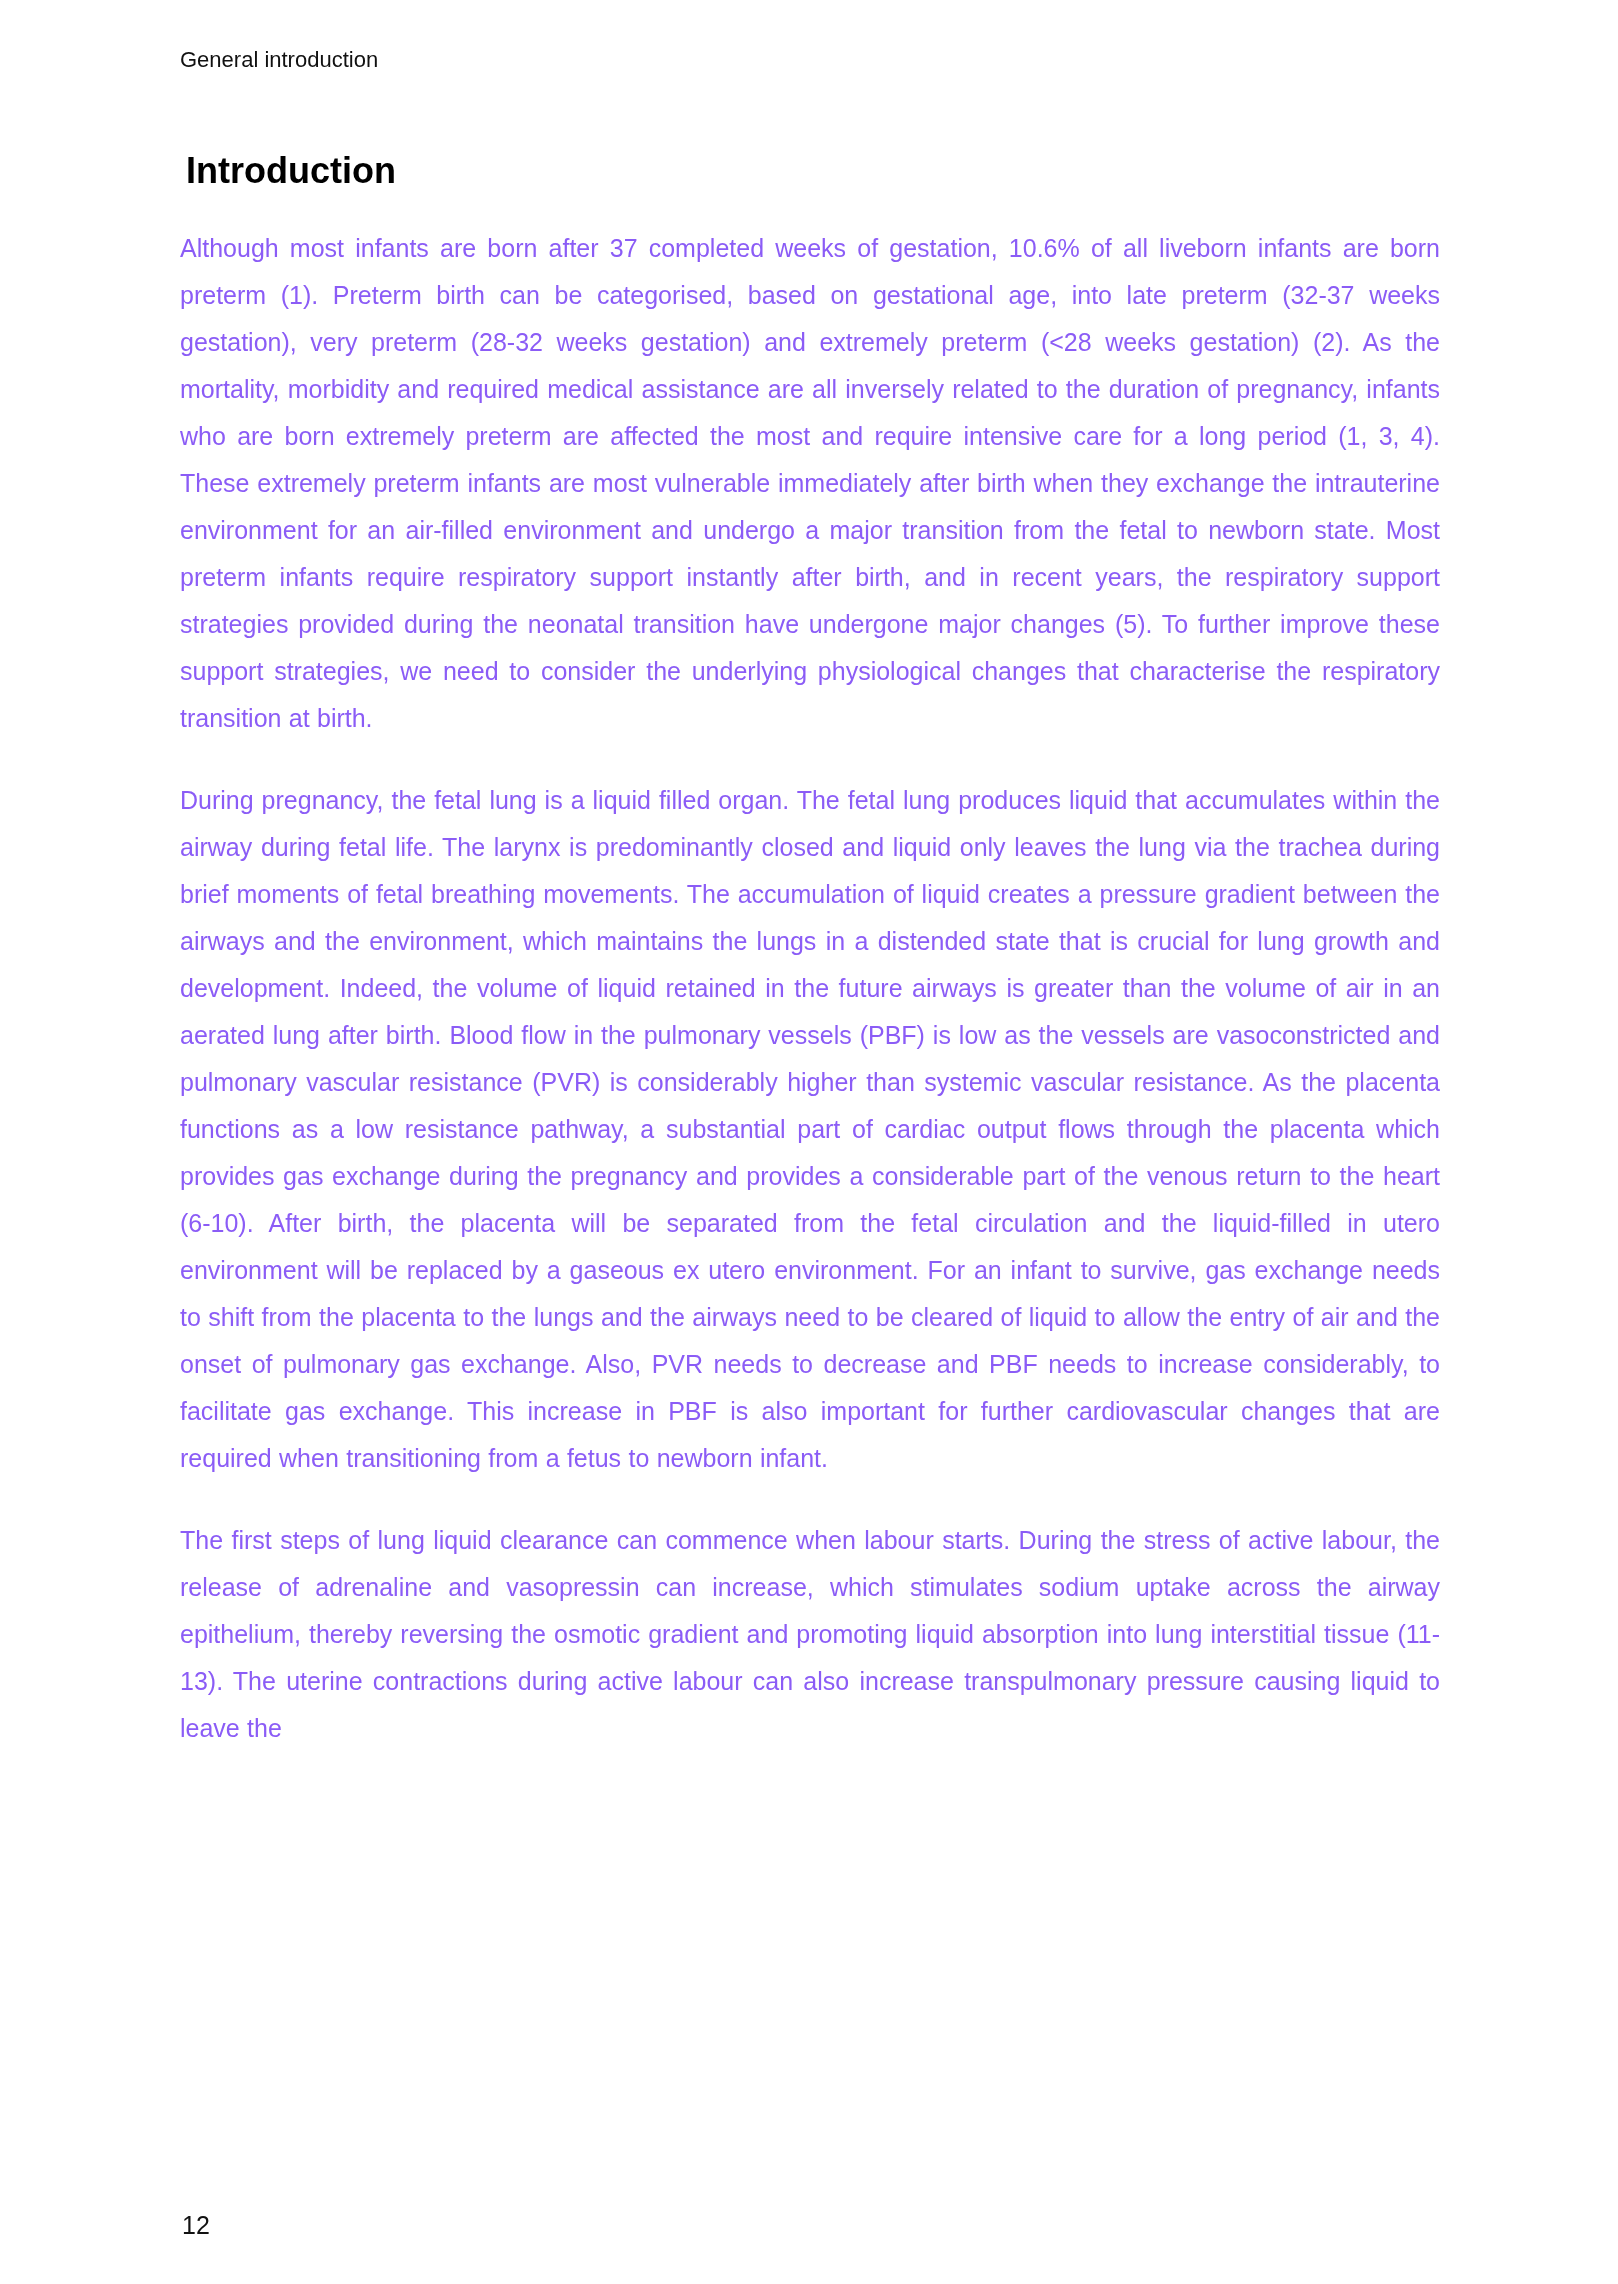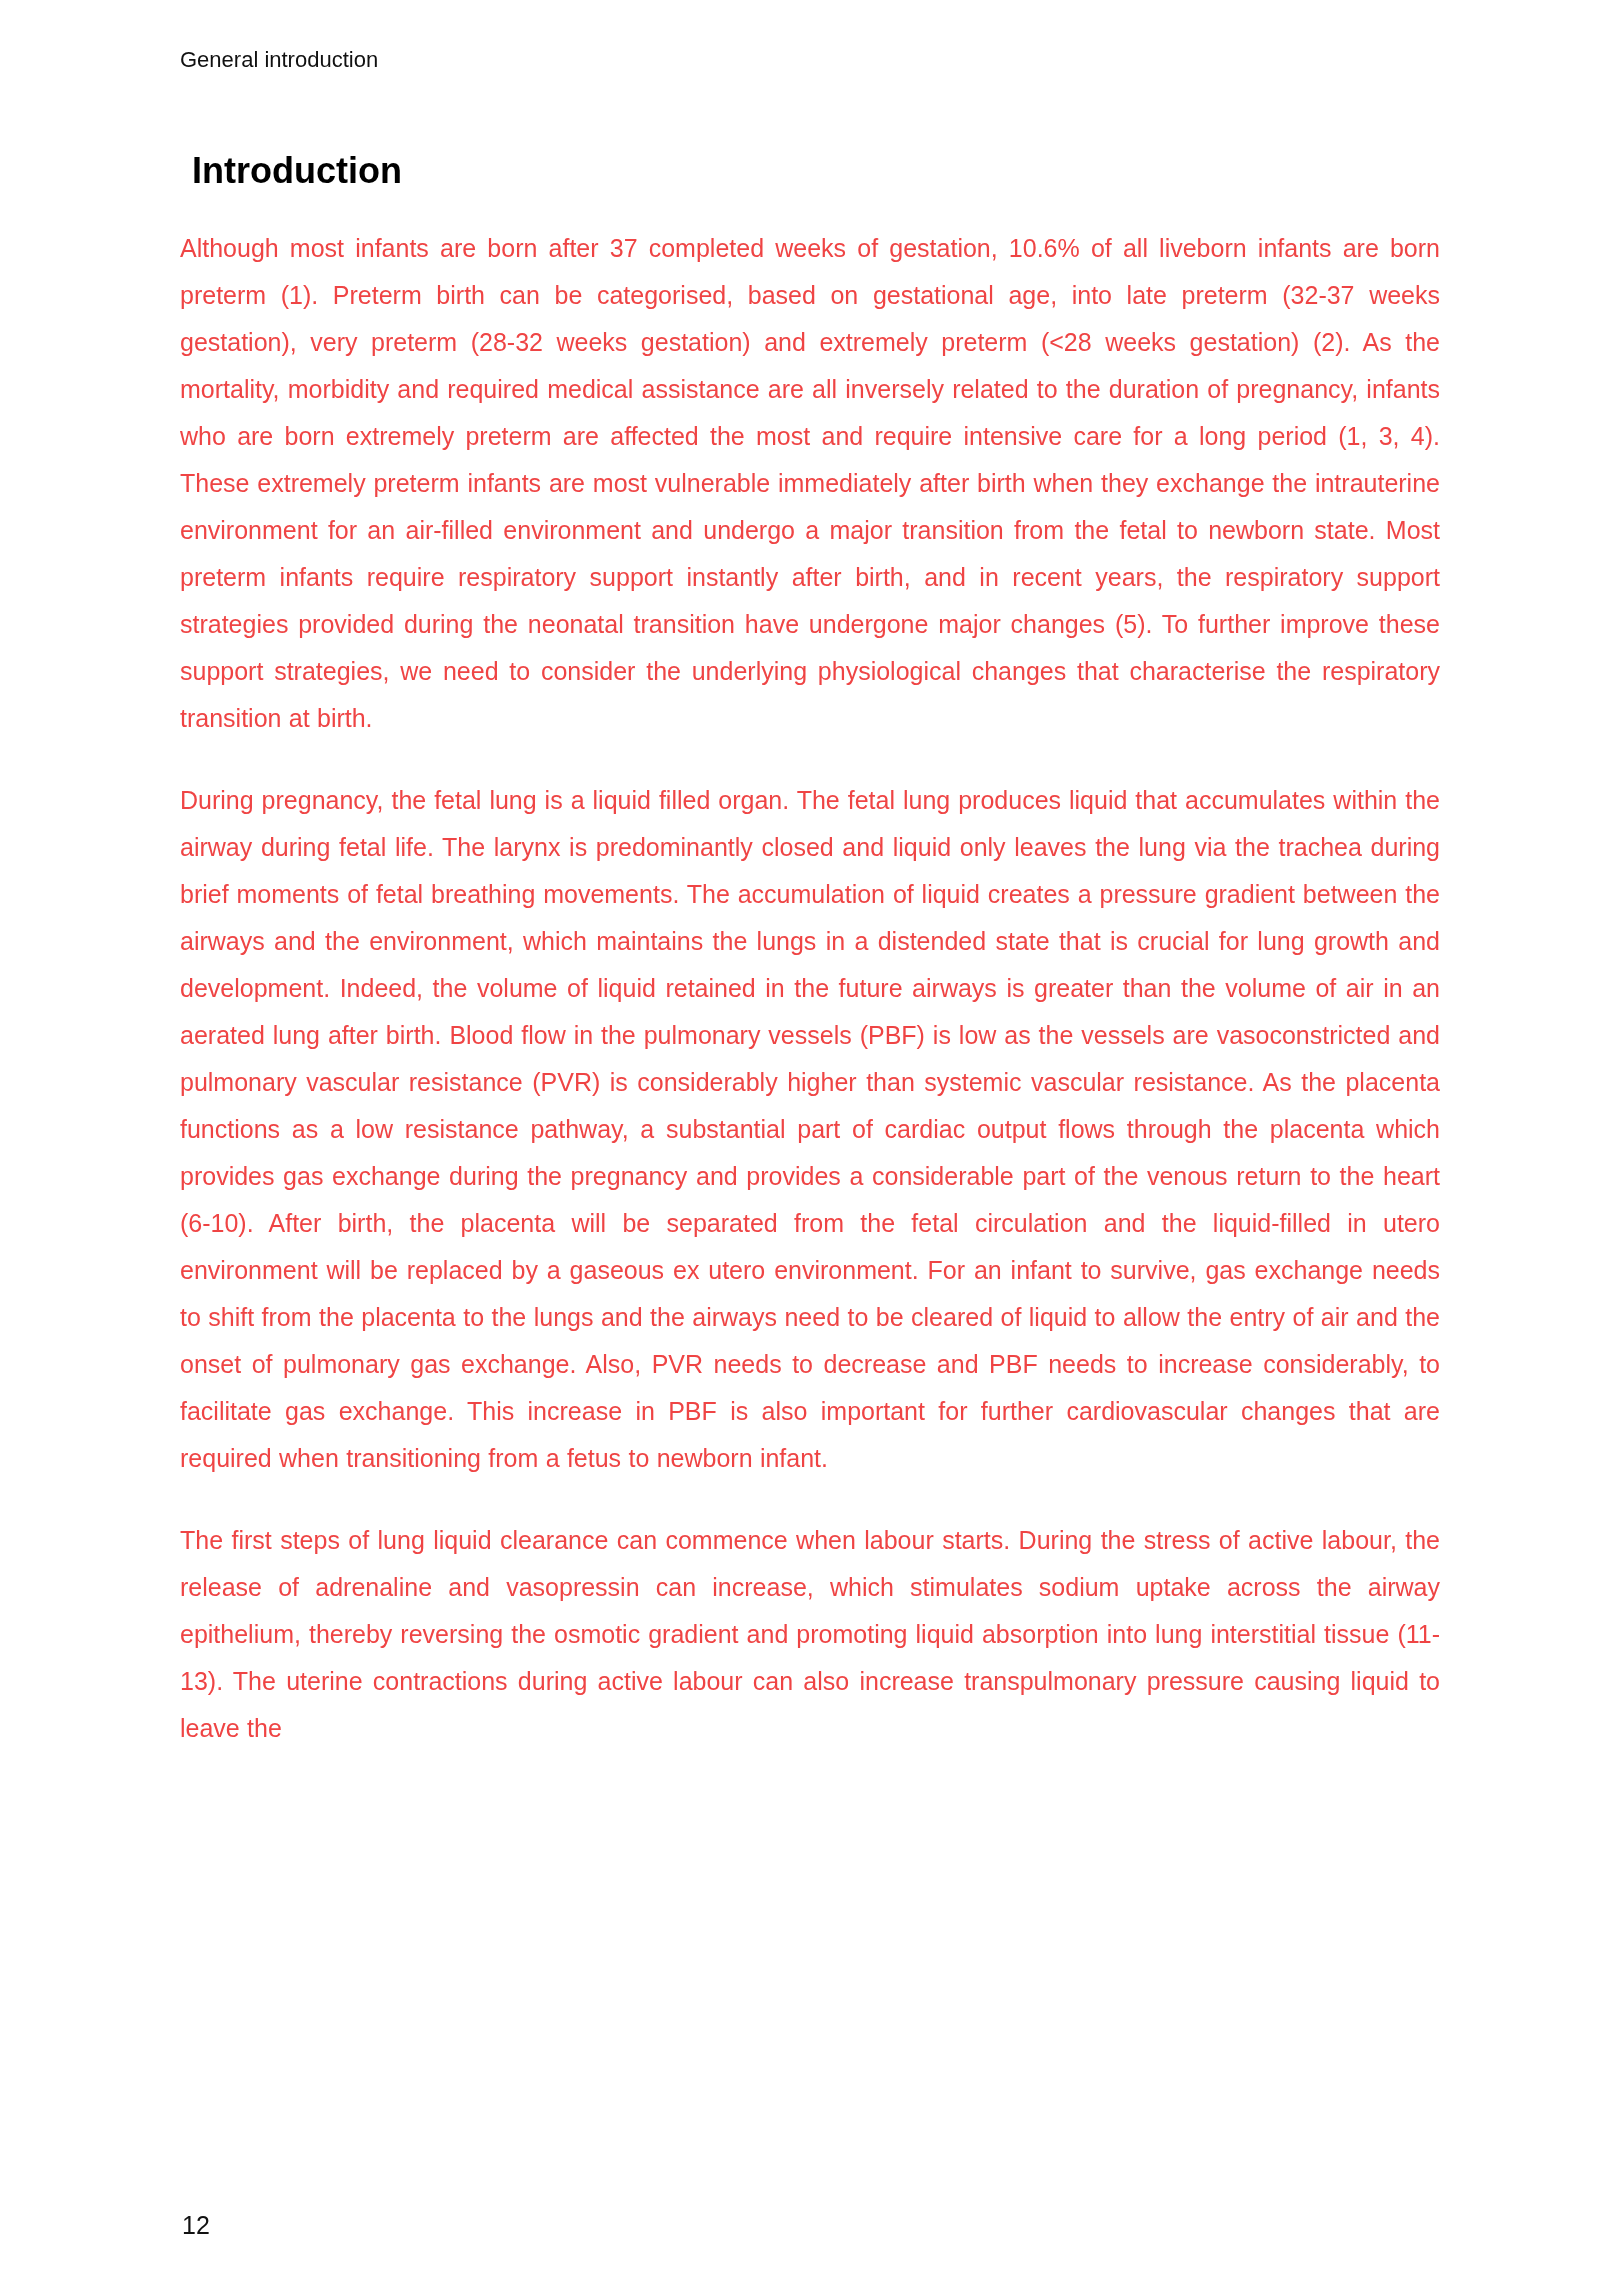--- a/index.html
+++ b/index.html
@@ -21,29 +21,29 @@
   }
   .running-header {
     font-size: 22px;
     line-height: 27px;
     color: #111111;
   }
   .doc-heading {
     font-size: 36px;
     line-height: 43px;
     font-weight: 700;
-    margin: 76px 0 33px 12px;
+    margin: 76px 0 33px 6px;
     color: #000000;
   }
   .doc-paragraph {
     font-size: 25px;
     line-height: 47px;
     text-align: justify;
     margin: 0 0 35px 0;
-    color: #ef4444;
+    color: #8b5cf6;
     word-spacing: 0.4px;
   }
   .page-number {
     position: absolute;
     left: 182px;
     bottom: 44px;
     font-size: 25px;
     color: #111111;
   }
 </style>

